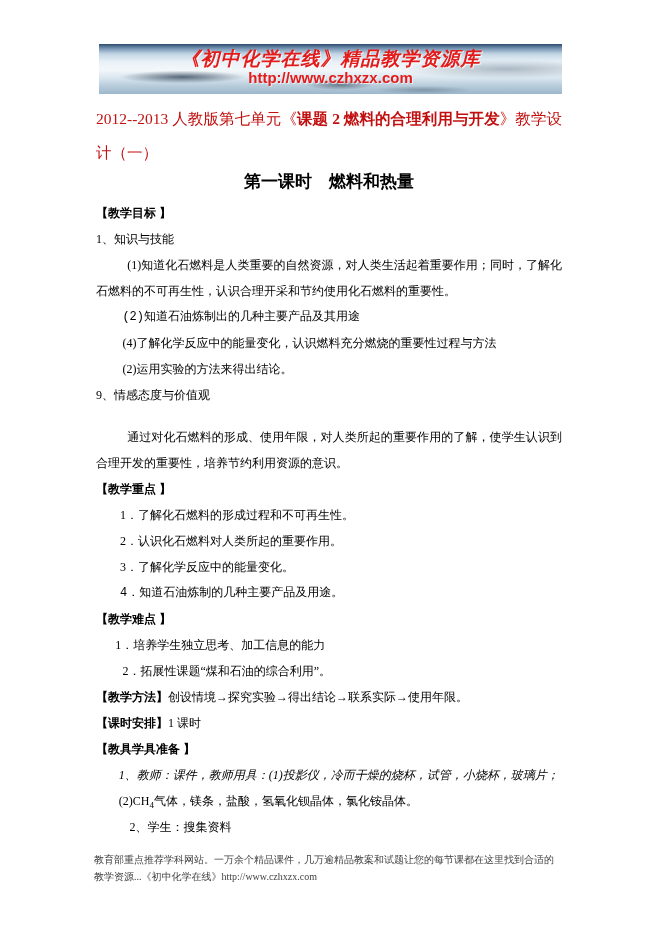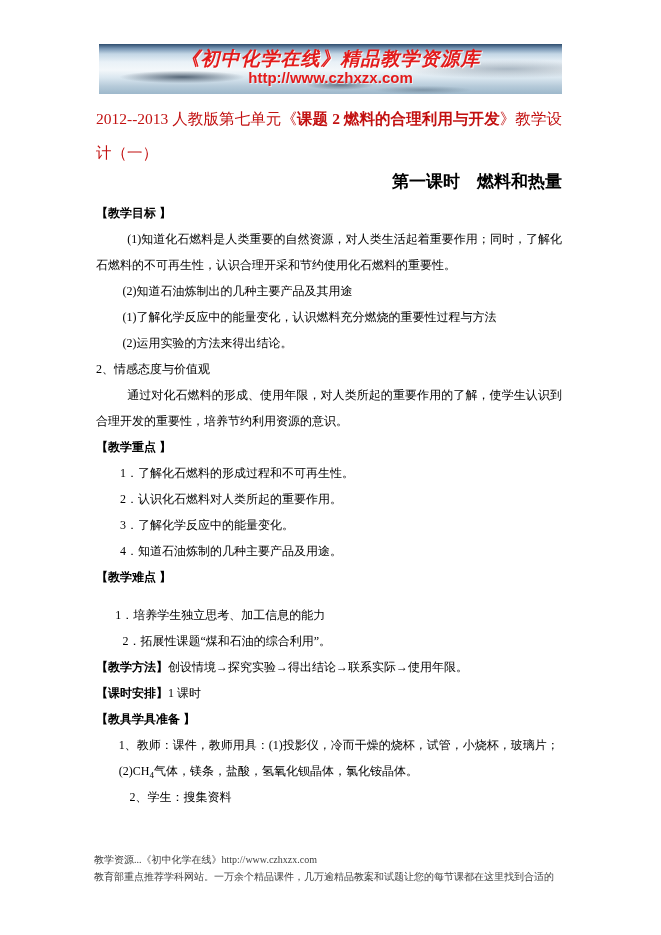--- a/index.html
+++ b/index.html
@@ -31,21 +31,21 @@
     font-family: "Liberation Sans", "DejaVu Sans", sans-serif;
   }
   
   .doc-title {
     margin-top: 8px; font-size: 15.5px; line-height: 34px;
     color: var(--title-red, #c21010); text-align: justify;
   }
   .doc-title .b, .para .b { font-weight: bold; }
   
   .lesson-heading {
-    font-size: 17px; font-weight: bold; text-align: right; line-height: 24px;
+    font-size: 17px; font-weight: bold; text-align: center; line-height: 24px;
     font-family: "Liberation Sans", "DejaVu Sans", sans-serif; color: #000;
   }
   
   .doc-body { margin-top: 6px; font-size: 12px; }
   .para { line-height: 26px; text-align: justify; }
   .para .b { font-family: "Liberation Sans", "DejaVu Sans", sans-serif; }
   .para sub { font-size: 9px; line-height: 0; }
   
   .footer {
     position: absolute; left: 94px; top: 851px; width: 472px;
@@ -61,40 +61,41 @@
     <div class="banner-title">《初中化学在线》精品教学资源库</div>
     <div class="banner-url">http://www.czhxzx.com</div>
   </div>
 
   <div class="doc-title"><span>2012--2013 人教版第七单元《</span><span class="b">课题 2 燃料的合理利用与开发</span><span>》教学设计（一）</span></div>
 
   <div class="lesson-heading">第一课时　燃料和热量</div>
 
   <div class="doc-body">
       <div class="para"><span class="b">【教学目标 】</span></div>
+      <div class="para"><span>1、知识与技能</span></div>
       <div class="para" style="text-indent: 2.6em;"><span>(1)知道化石燃料是人类重要的自然资源，对人类生活起着重要作用；同时，了解化石燃料的不可再生性，认识合理开采和节约使用化石燃料的重要性。</span></div>
-      <div class="para" style="text-indent: 2.2em;"><span>(2)知道石油炼制出的几种主要产品及其用途</span></div>
-      <div class="para" style="text-indent: 2.2em;"><span>(1)了解化学反应中的能量变化，认识燃料充分燃烧的重要性过程与方法</span></div>
+      <div class="para" style="text-indent: 2.2em; font-family: Liberation Mono, monospace;"><span>(2)知道石油炼制出的几种主要产品及其用途</span></div>
+      <div class="para" style="text-indent: 2.2em;"><span>(4)了解化学反应中的能量变化，认识燃料充分燃烧的重要性过程与方法</span></div>
       <div class="para" style="text-indent: 2.2em;"><span>(2)运用实验的方法来得出结论。</span></div>
-      <div class="para"><span>2、情感态度与价值观</span></div>
-      <div class="para" style="text-indent: 2.6em;"><span>通过对化石燃料的形成、使用年限，对人类所起的重要作用的了解，使学生认识到合理开发的重要性，培养节约利用资源的意识。</span></div>
+      <div class="para"><span>9、情感态度与价值观</span></div>
+      <div class="para" style="text-indent: 2.6em; margin-top: 16px;"><span>通过对化石燃料的形成、使用年限，对人类所起的重要作用的了解，使学生认识到合理开发的重要性，培养节约利用资源的意识。</span></div>
       <div class="para"><span class="b">【教学重点 】</span></div>
       <div class="para" style="text-indent: 2em;"><span>1．了解化石燃料的形成过程和不可再生性。</span></div>
       <div class="para" style="text-indent: 2em;"><span>2．认识化石燃料对人类所起的重要作用。</span></div>
       <div class="para" style="text-indent: 2em;"><span>3．了解化学反应中的能量变化。</span></div>
-      <div class="para" style="text-indent: 2em;"><span>4．知道石油炼制的几种主要产品及用途。</span></div>
+      <div class="para" style="text-indent: 2em; font-family: Liberation Mono, monospace;"><span>4．知道石油炼制的几种主要产品及用途。</span></div>
       <div class="para"><span class="b">【教学难点 】</span></div>
-      <div class="para" style="text-indent: 1.6em; margin-top: 12px;"><span>1．培养学生独立思考、加工信息的能力</span></div>
+      <div class="para" style="text-indent: 1.6em;"><span>1．培养学生独立思考、加工信息的能力</span></div>
       <div class="para" style="text-indent: 2.2em;"><span>2．拓展性课题“煤和石油的综合利用”。</span></div>
       <div class="para"><span class="b">【教学方法】</span><span>创设情境→探究实验→得出结论→联系实际→使用年限。</span></div>
       <div class="para"><span class="b">【课时安排】</span><span>1 课时</span></div>
       <div class="para"><span class="b">【教具学具准备 】</span></div>
-      <div class="para" style="text-indent: 1.9em;"><span>1、教师：课件，教师用具：(1)投影仪，冷而干燥的烧杯，试管，小烧杯，玻璃片；</span></div>
+      <div class="para" style="text-indent: 1.9em; font-style: italic;"><span>1、教师：课件，教师用具：(1)投影仪，冷而干燥的烧杯，试管，小烧杯，玻璃片；</span></div>
       <div class="para" style="text-indent: 1.9em;"><span>(2)CH</span><sub>4</sub><span>气体，镁条，盐酸，氢氧化钡晶体，氯化铵晶体。</span></div>
       <div class="para" style="text-indent: 2.8em;"><span>2、学生：搜集资料</span></div>
     </div>
 
   <div class="footer">
+    <div class="footer-line">教育部重点推荐学科网站。一万余个精品课件，几万逾精品教案和试题让您的每节课都在这里找到合适的</div>
     <div class="footer-line"><span>教学资源...《初中化学在线》</span><span>http://www.czhxzx.com</span></div>
-    <div class="footer-line">教育部重点推荐学科网站。一万余个精品课件，几万逾精品教案和试题让您的每节课都在这里找到合适的</div>
   </div>
 
 </div>
 
 </body></html>

